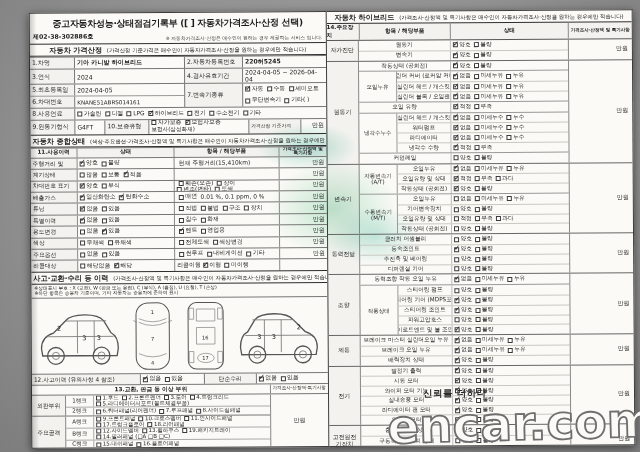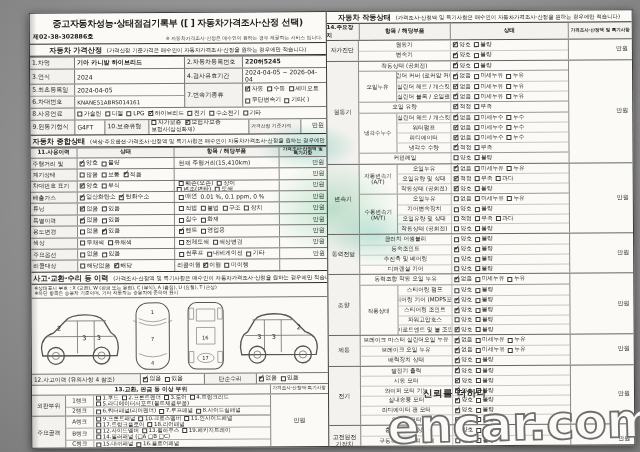--- a/index.html
+++ b/index.html
@@ -844,21 +844,21 @@
 
         </div>
         <div class="t13price">만원</div>
       </div>
 
     </div>
 
     <div class="col col-right">
 
       <div class="secbar" style="border-top:none">
-        <b>자동차 작동상태</b>
+        <b>자동차 하이브리드</b>
         <span>(가격조사·산정액 및 특기사항은 매수인이 자동차가격조사·산정을 원하는 경우에만 적습니다)</span>
       </div>
 
       <div class="dhead">
         <div class="dh c1">14.주요장치</div>
         <div class="dh c2">항목 / 해당부품</div>
         <div class="dh c3">상태</div>
         <div class="dh c4">가격조사·산정액 및 특기사항</div>
       </div>
 

